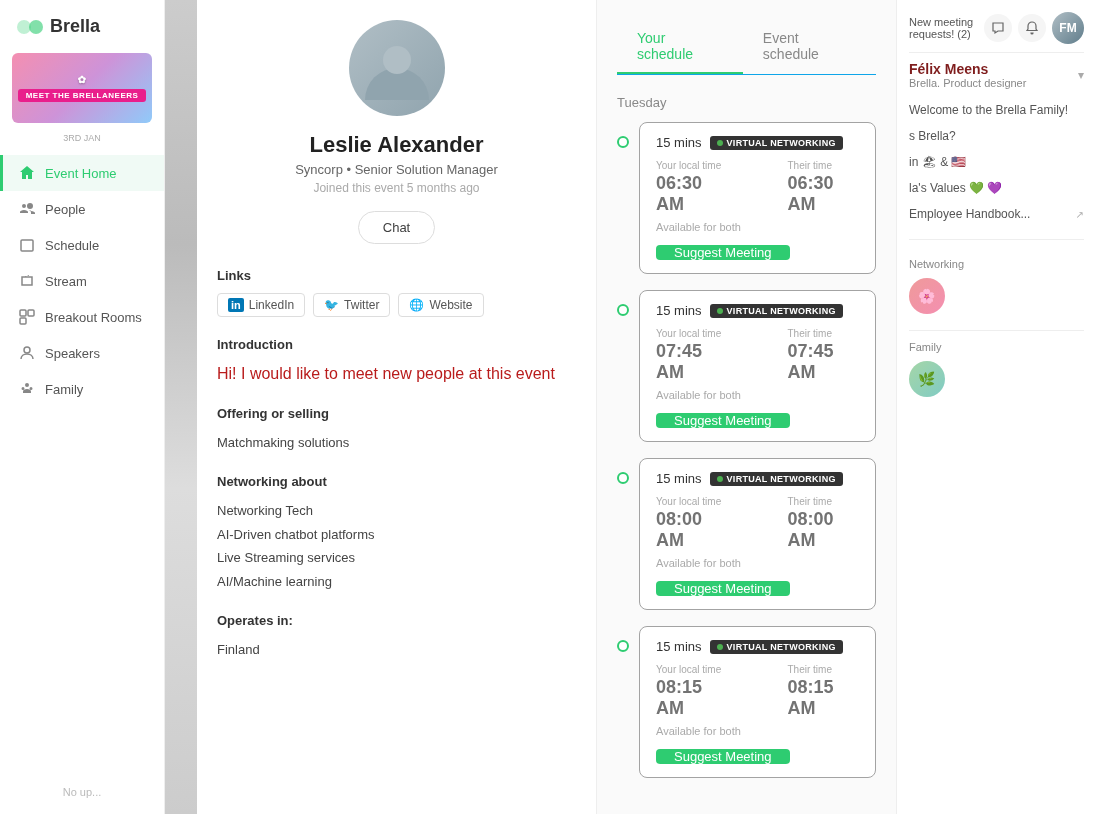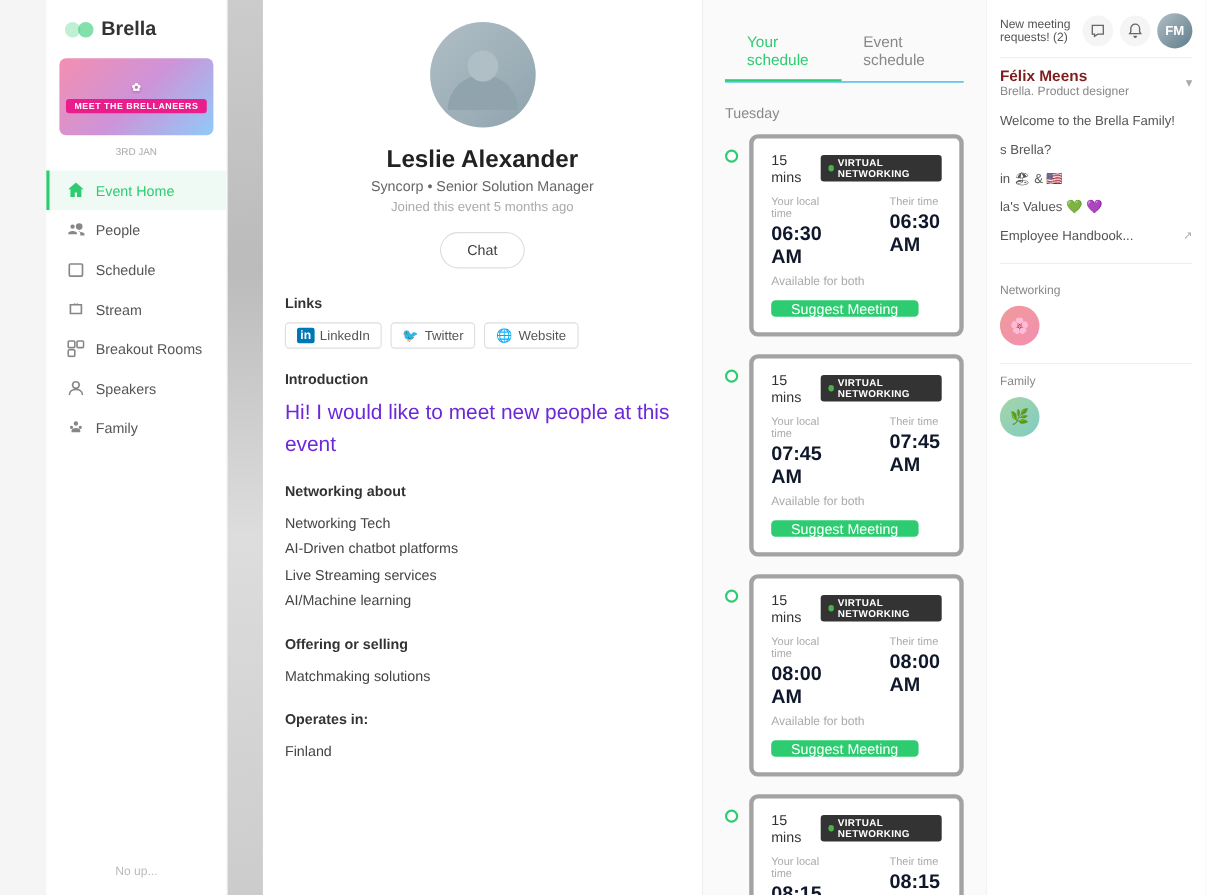--- a/index.html
+++ b/index.html
@@ -171,22 +171,22 @@
       padding: 4px 10px;
       font-size: 12px;
       color: #555;
       cursor: pointer;
     }
 
     .section {
       margin-bottom: 20px;
     }
     .section-text {
-      font-size: 19px;
-      color: #6d28d9;
+      font-size: 16px;
+      color: #b91c1c;
       line-height: 1.5;
     }
     .section-list {
       list-style: none;
     }
     .section-list li {
       font-size: 13px;
       color: #444;
       line-height: 1.8;
     }
@@ -234,21 +234,21 @@
       height: 12px;
       border-radius: 50%;
       border: 2px solid #2ecc71;
       background: white;
       margin-top: 14px;
       flex-shrink: 0;
     }
     .slot-card {
       flex: 1;
       background: white;
-      border: 4px solid #a3a3a3;
+      border: 1px solid #a3a3a3;
       border-radius: 8px;
       padding: 12px 16px;
     }
     .slot-header {
       display: flex;
       align-items: center;
       gap: 8px;
       margin-bottom: 10px;
     }
     .slot-duration {
@@ -281,21 +281,21 @@
     }
     .time-col label {
       display: block;
       font-size: 10px;
       color: #aaa;
       margin-bottom: 2px;
     }
     .time-col .time-value {
       font-size: 18px;
       font-weight: 600;
-      color: #0f172a;
+      color: #737373;
     }
     .available-text {
       font-size: 11px;
       color: #aaa;
       margin-bottom: 10px;
     }
     .suggest-btn {
       background: #2ecc71;
       color: white;
       border: none;
@@ -366,21 +366,21 @@
     }
     .no-upcoming {
       font-size: 11px;
       color: #bbb;
       text-align: center;
     }
   </style>
 </head>
 <body>
 
-<div style="position:relative; display:flex; width:1096px; height:814px; overflow:hidden;margin-left:42px;">
+<div style="position:relative; display:flex; width:1096px; height:814px; overflow:hidden;">
 
   <div class="sidebar">
     <div class="sidebar-logo">
       <div class="brella-logo">
         <svg class="logo-icon" viewBox="0 0 28 20" fill="none" xmlns="http://www.w3.org/2000/svg">
           <circle cx="8" cy="10" r="7" fill="#2ecc71" opacity="0.3"></circle>
           <circle cx="20" cy="10" r="7" fill="#2ecc71" opacity="0.6"></circle>
         </svg>
         <span>Brella</span>
       </div>
@@ -493,33 +493,33 @@
         </div>
       </div>
     </div>
 
     <div class="section">
       <div class="section-title">Introduction</div>
       <div class="section-text">Hi! I would like to meet new people at this event</div>
     </div>
 
     <div class="section">
+      <div class="section-title">Offering or selling</div>
+      <ul class="section-list">
+        <li>Matchmaking solutions</li>
+      </ul>
+    </div>
+
+    <div class="section">
       <div class="section-title">Networking about</div>
       <ul class="section-list">
         <li>Networking Tech</li>
         <li>AI-Driven chatbot platforms</li>
         <li>Live Streaming services</li>
         <li>AI/Machine learning</li>
-      </ul>
-    </div>
-
-    <div class="section">
-      <div class="section-title">Offering or selling</div>
-      <ul class="section-list">
-        <li>Matchmaking solutions</li>
       </ul>
     </div>
 
     <div class="section">
       <div class="section-title">Operates in:</div>
       <ul class="section-list">
         <li>Finland</li>
       </ul>
     </div>
   </div>

